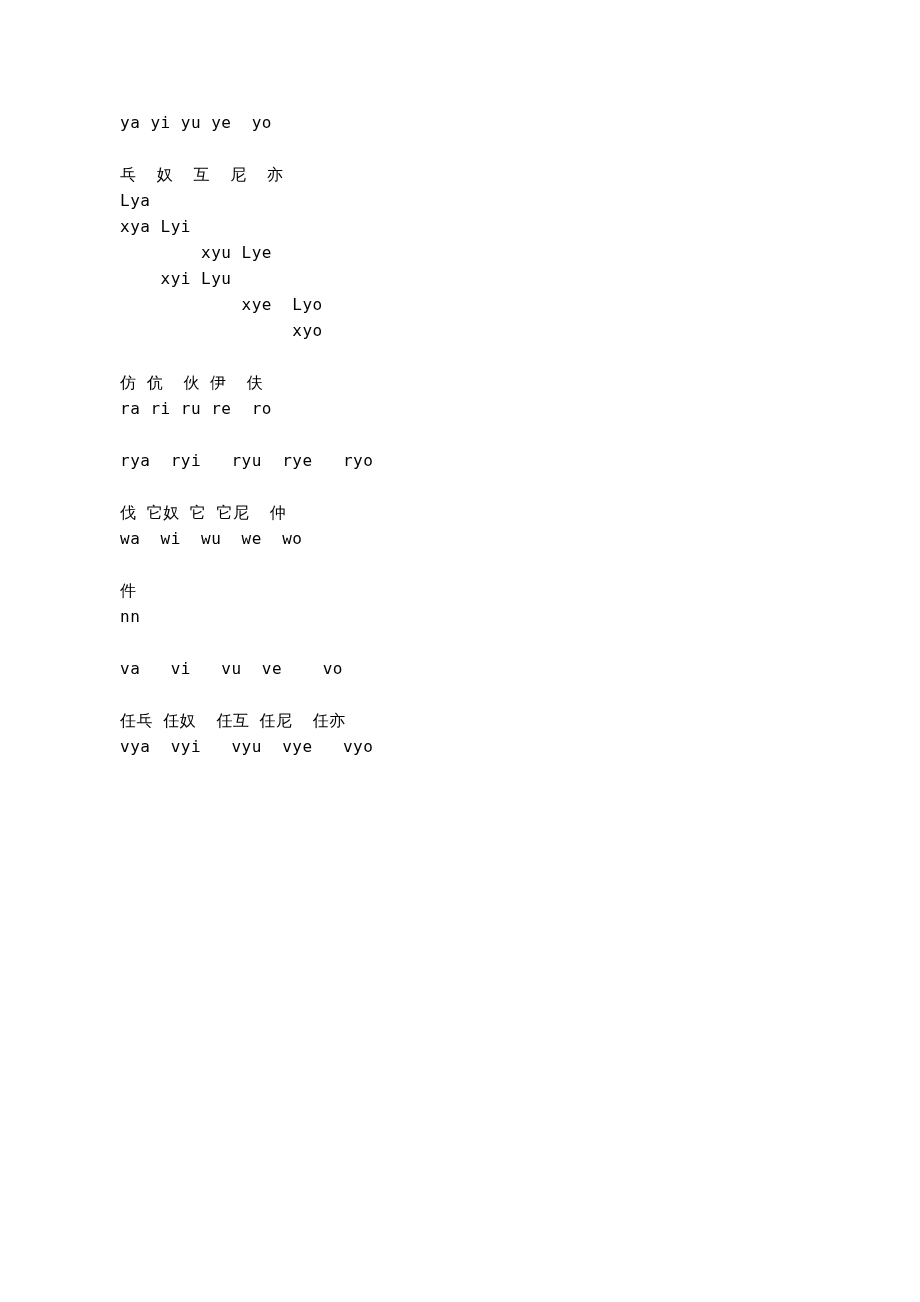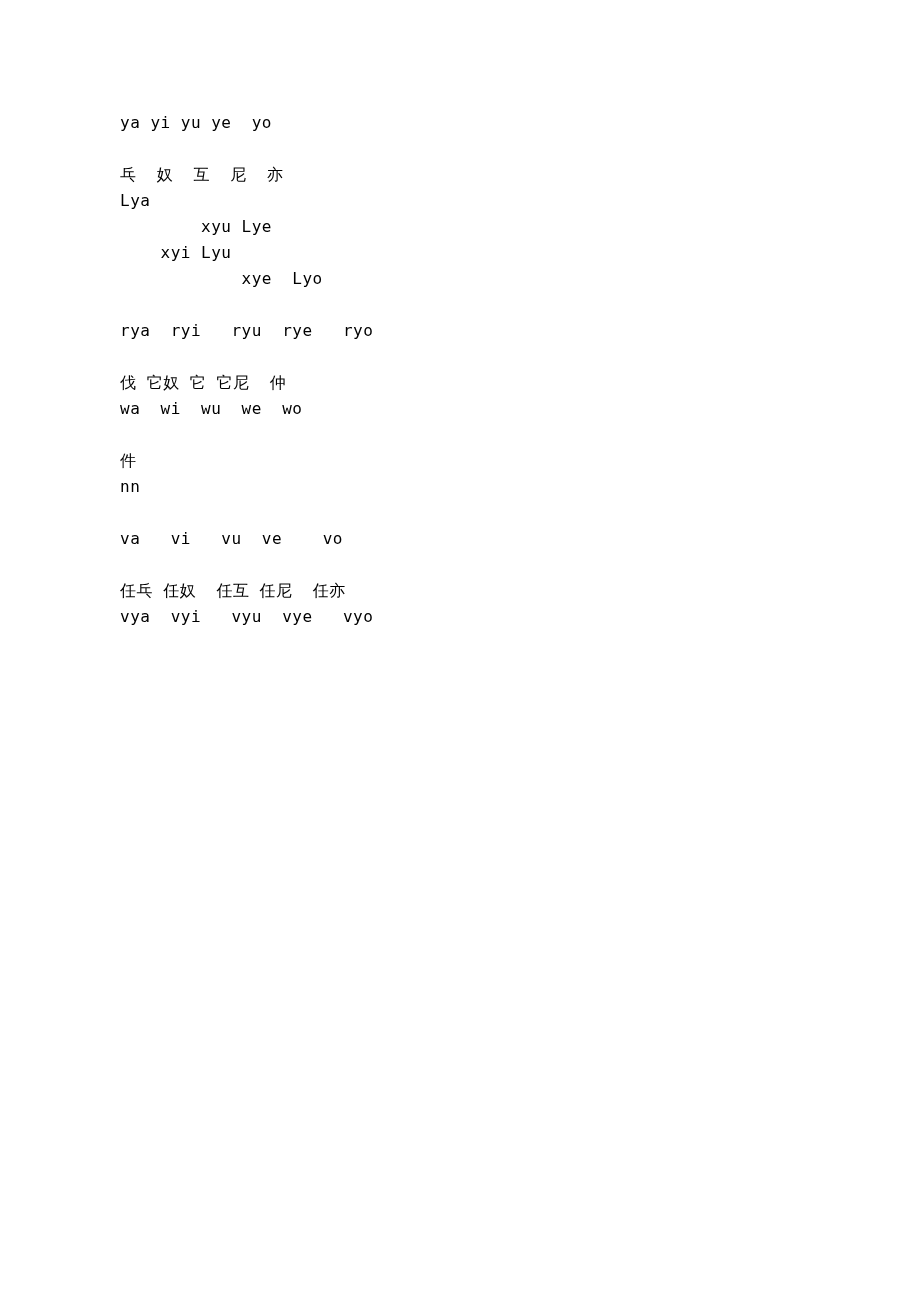--- a/index.html
+++ b/index.html
@@ -31,25 +31,31 @@
 
 <div class="page">
 
   <div class="block">
     <div class="row mono">ya yi yu ye  yo</div>
   </div>
 
   <div class="block">
     <div class="row mono">乓  奴  互  尼  亦</div>
     <div class="row mono">Lya</div>
+    <div class="row mono">xya Lyi</div>
     <div class="row mono">        xyu Lye</div>
     <div class="row mono">    xyi Lyu</div>
     <div class="row mono">            xye  Lyo</div>
+    <div class="row mono">                 xyo</div>
   </div>
 
+  <div class="block">
+    <div class="row mono">仿 伉  伙 伊  伕</div>
+    <div class="row mono">ra ri ru re  ro</div>
+  </div>
 
   <div class="block">
     <div class="row mono">rya  ryi   ryu  rye   ryo</div>
   </div>
 
   <div class="block">
     <div class="row mono">伐 它奴 它 它尼  仲</div>
     <div class="row mono">wa  wi  wu  we  wo</div>
   </div>
 

